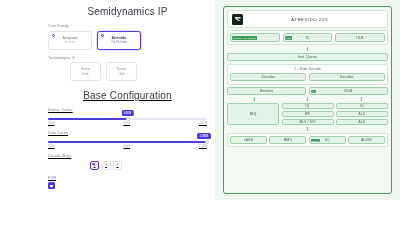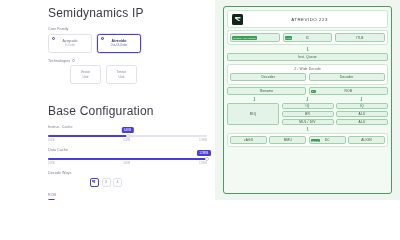--- a/index.html
+++ b/index.html
@@ -12,22 +12,22 @@
   .screen { position: relative; width: 400px; height: 200px; display: flex; }
 
   
   .left-panel {
     position: relative;
     width: 215px; height: 200px;
     background: #ffffff;
     padding: 6px 8px 0 48px;
   }
   .section-title {
-    text-align: left;
-    font-size: 12px;
+    text-align: center;
+    font-size: 10px;
     color: #3a3a46;
     letter-spacing: .2px;
     margin-bottom: 7px;
   }
   .field-label {
     font-size: 3.6px;
     color: #7a7a88;
     margin-bottom: 2.5px;
     letter-spacing: .1px;
   }
@@ -70,21 +70,21 @@
   .tech-row { display: flex; gap: 5px; margin-left: 22px; }
   .tech-card {
     width: 31px; height: 19px;
     border: .7px solid #e2e2ea; border-radius: 2.5px;
     background: #fff;
     display: flex; flex-direction: column;
     align-items: center; justify-content: center; gap: .5px;
   }
   .tech-card span { font-size: 3.3px; color: #8a8a98; line-height: 1.25; }
 
-  .base-config { margin-top: 20px; }
+  .base-config { margin-top: 9px; text-decoration: underline; }
   .slider-block { margin-bottom: 6px; position: relative; }
   .slider-track {
     position: relative;
     height: 2.2px; border-radius: 2px; background: #e4e4ee;
     margin: 6px 0 2px 0;
   }
   .slider-fill { position: absolute; left: 0; top: 0; height: 100%; border-radius: 2px; background: #4b3ddb; }
   .slider-knob {
     position: absolute; top: 50%; transform: translate(-50%,-50%);
     width: 4px; height: 4px; border-radius: 50%;

